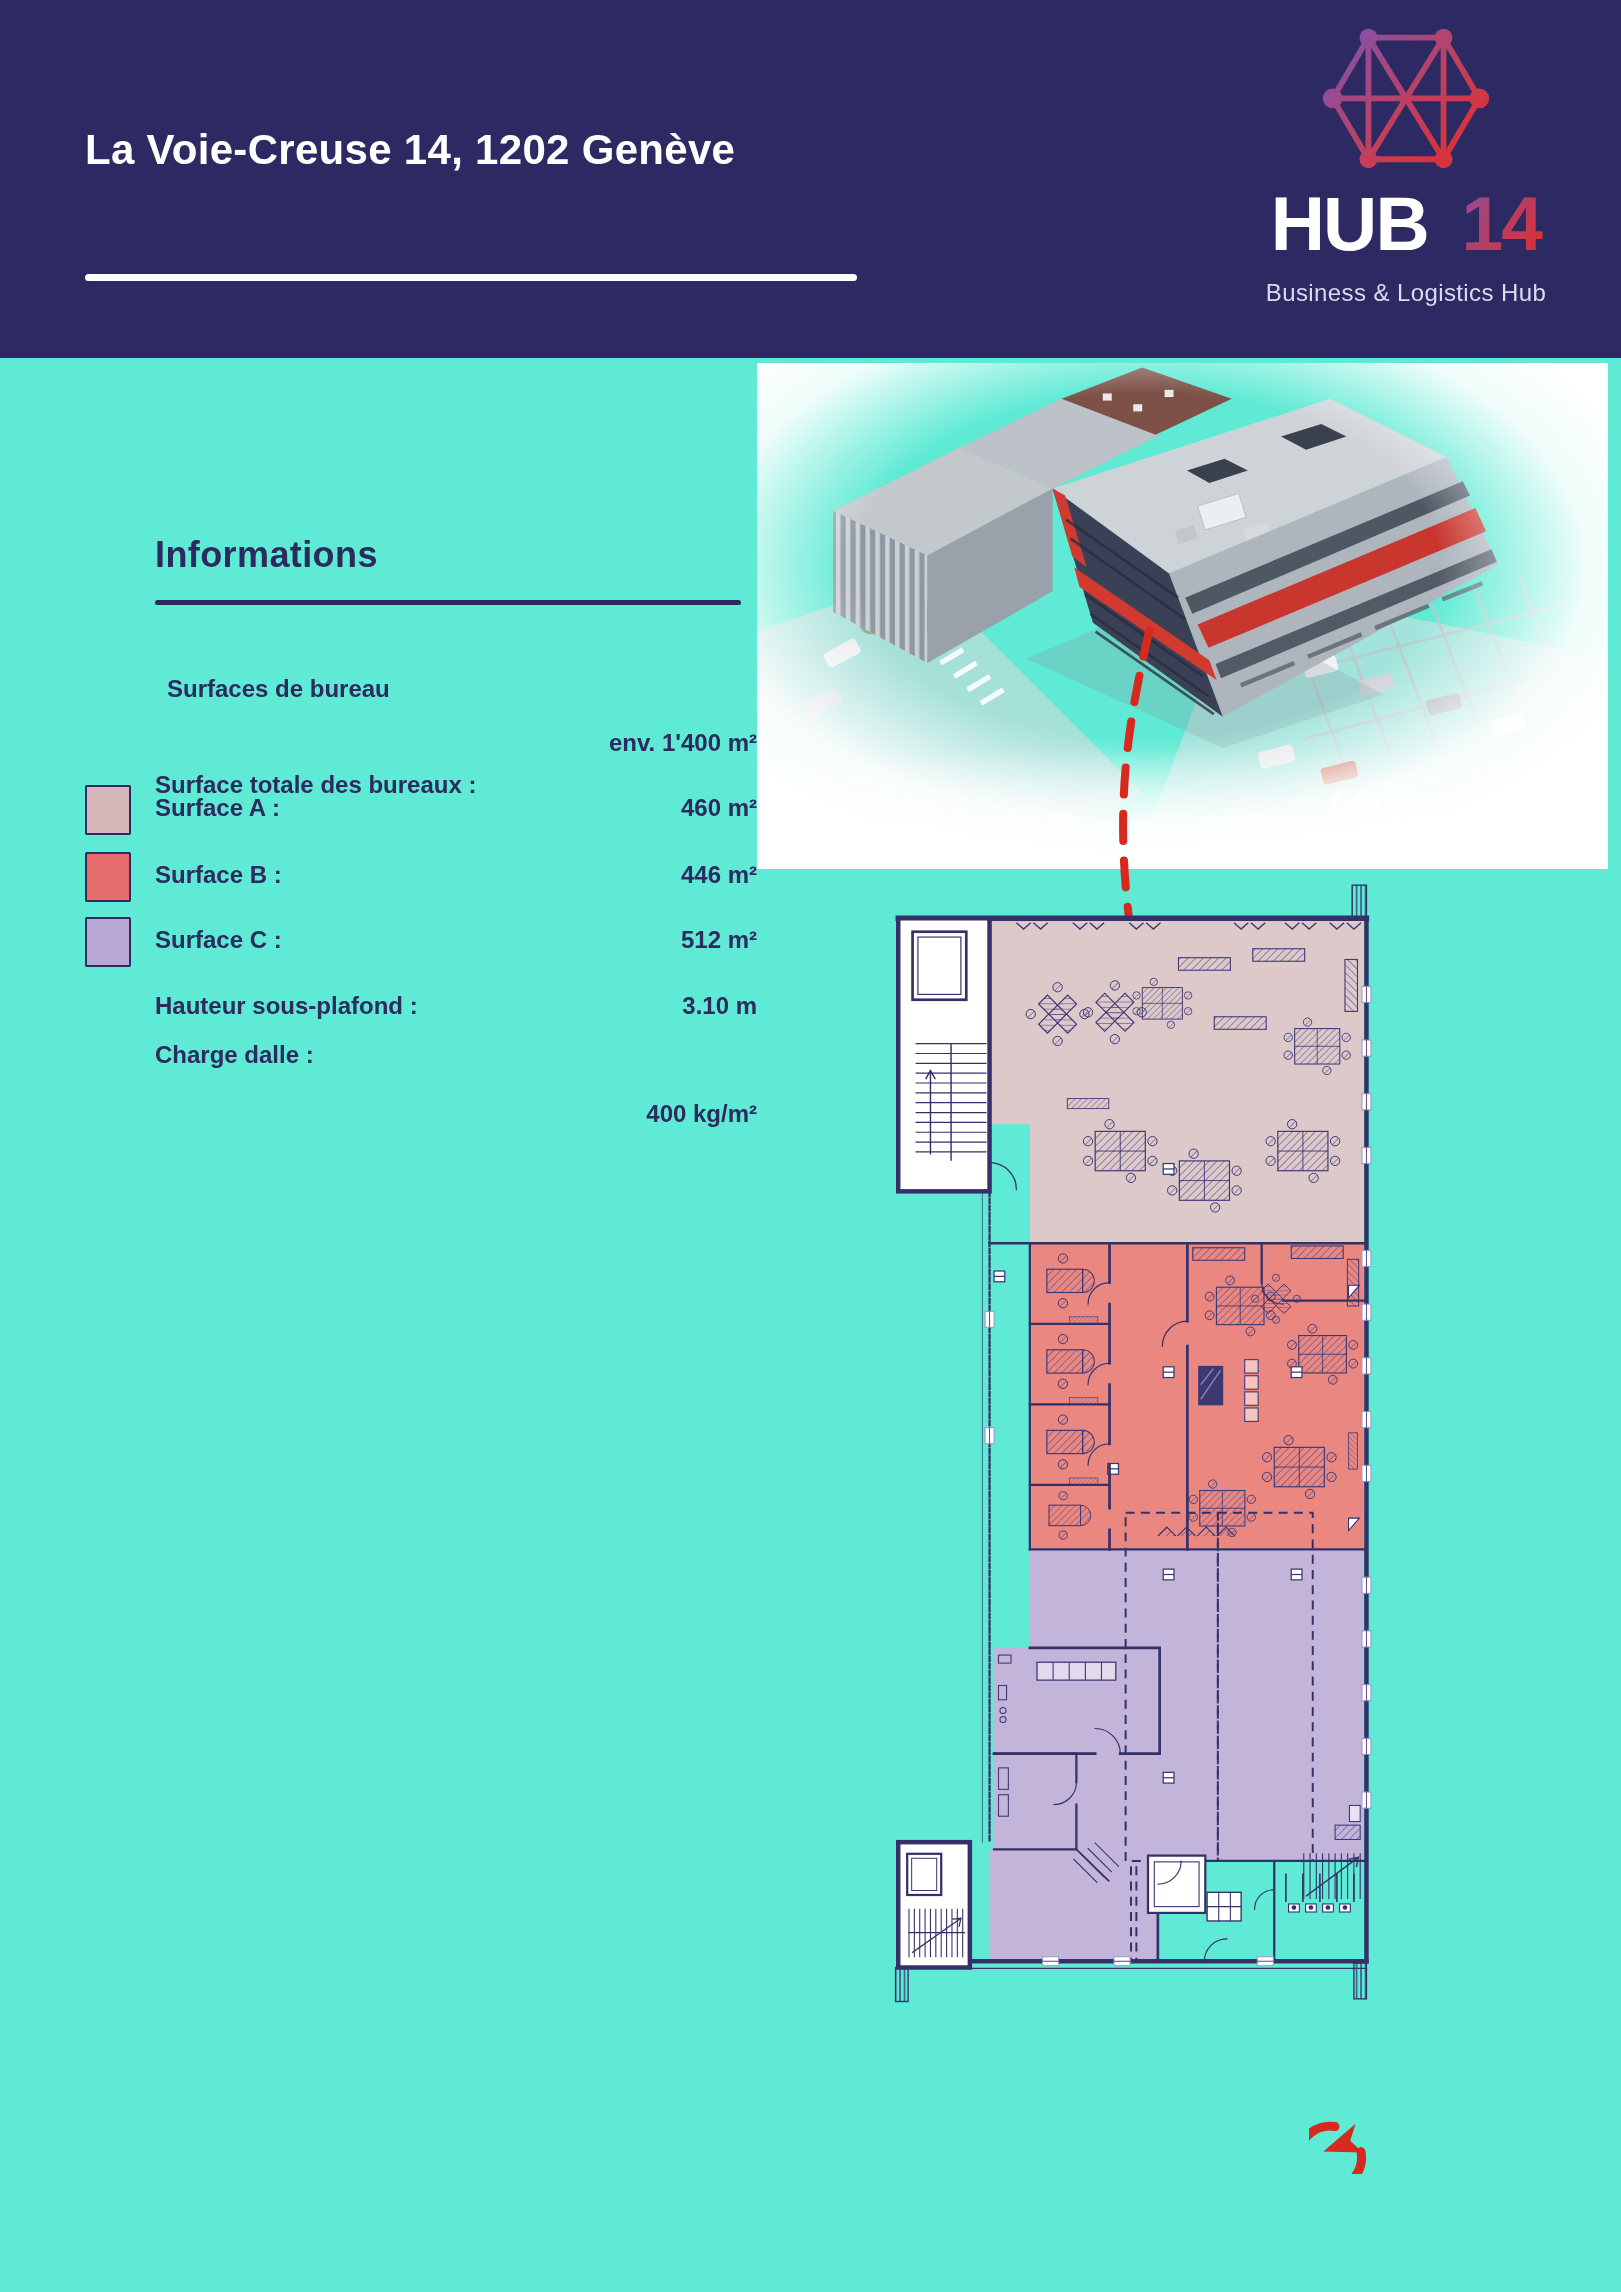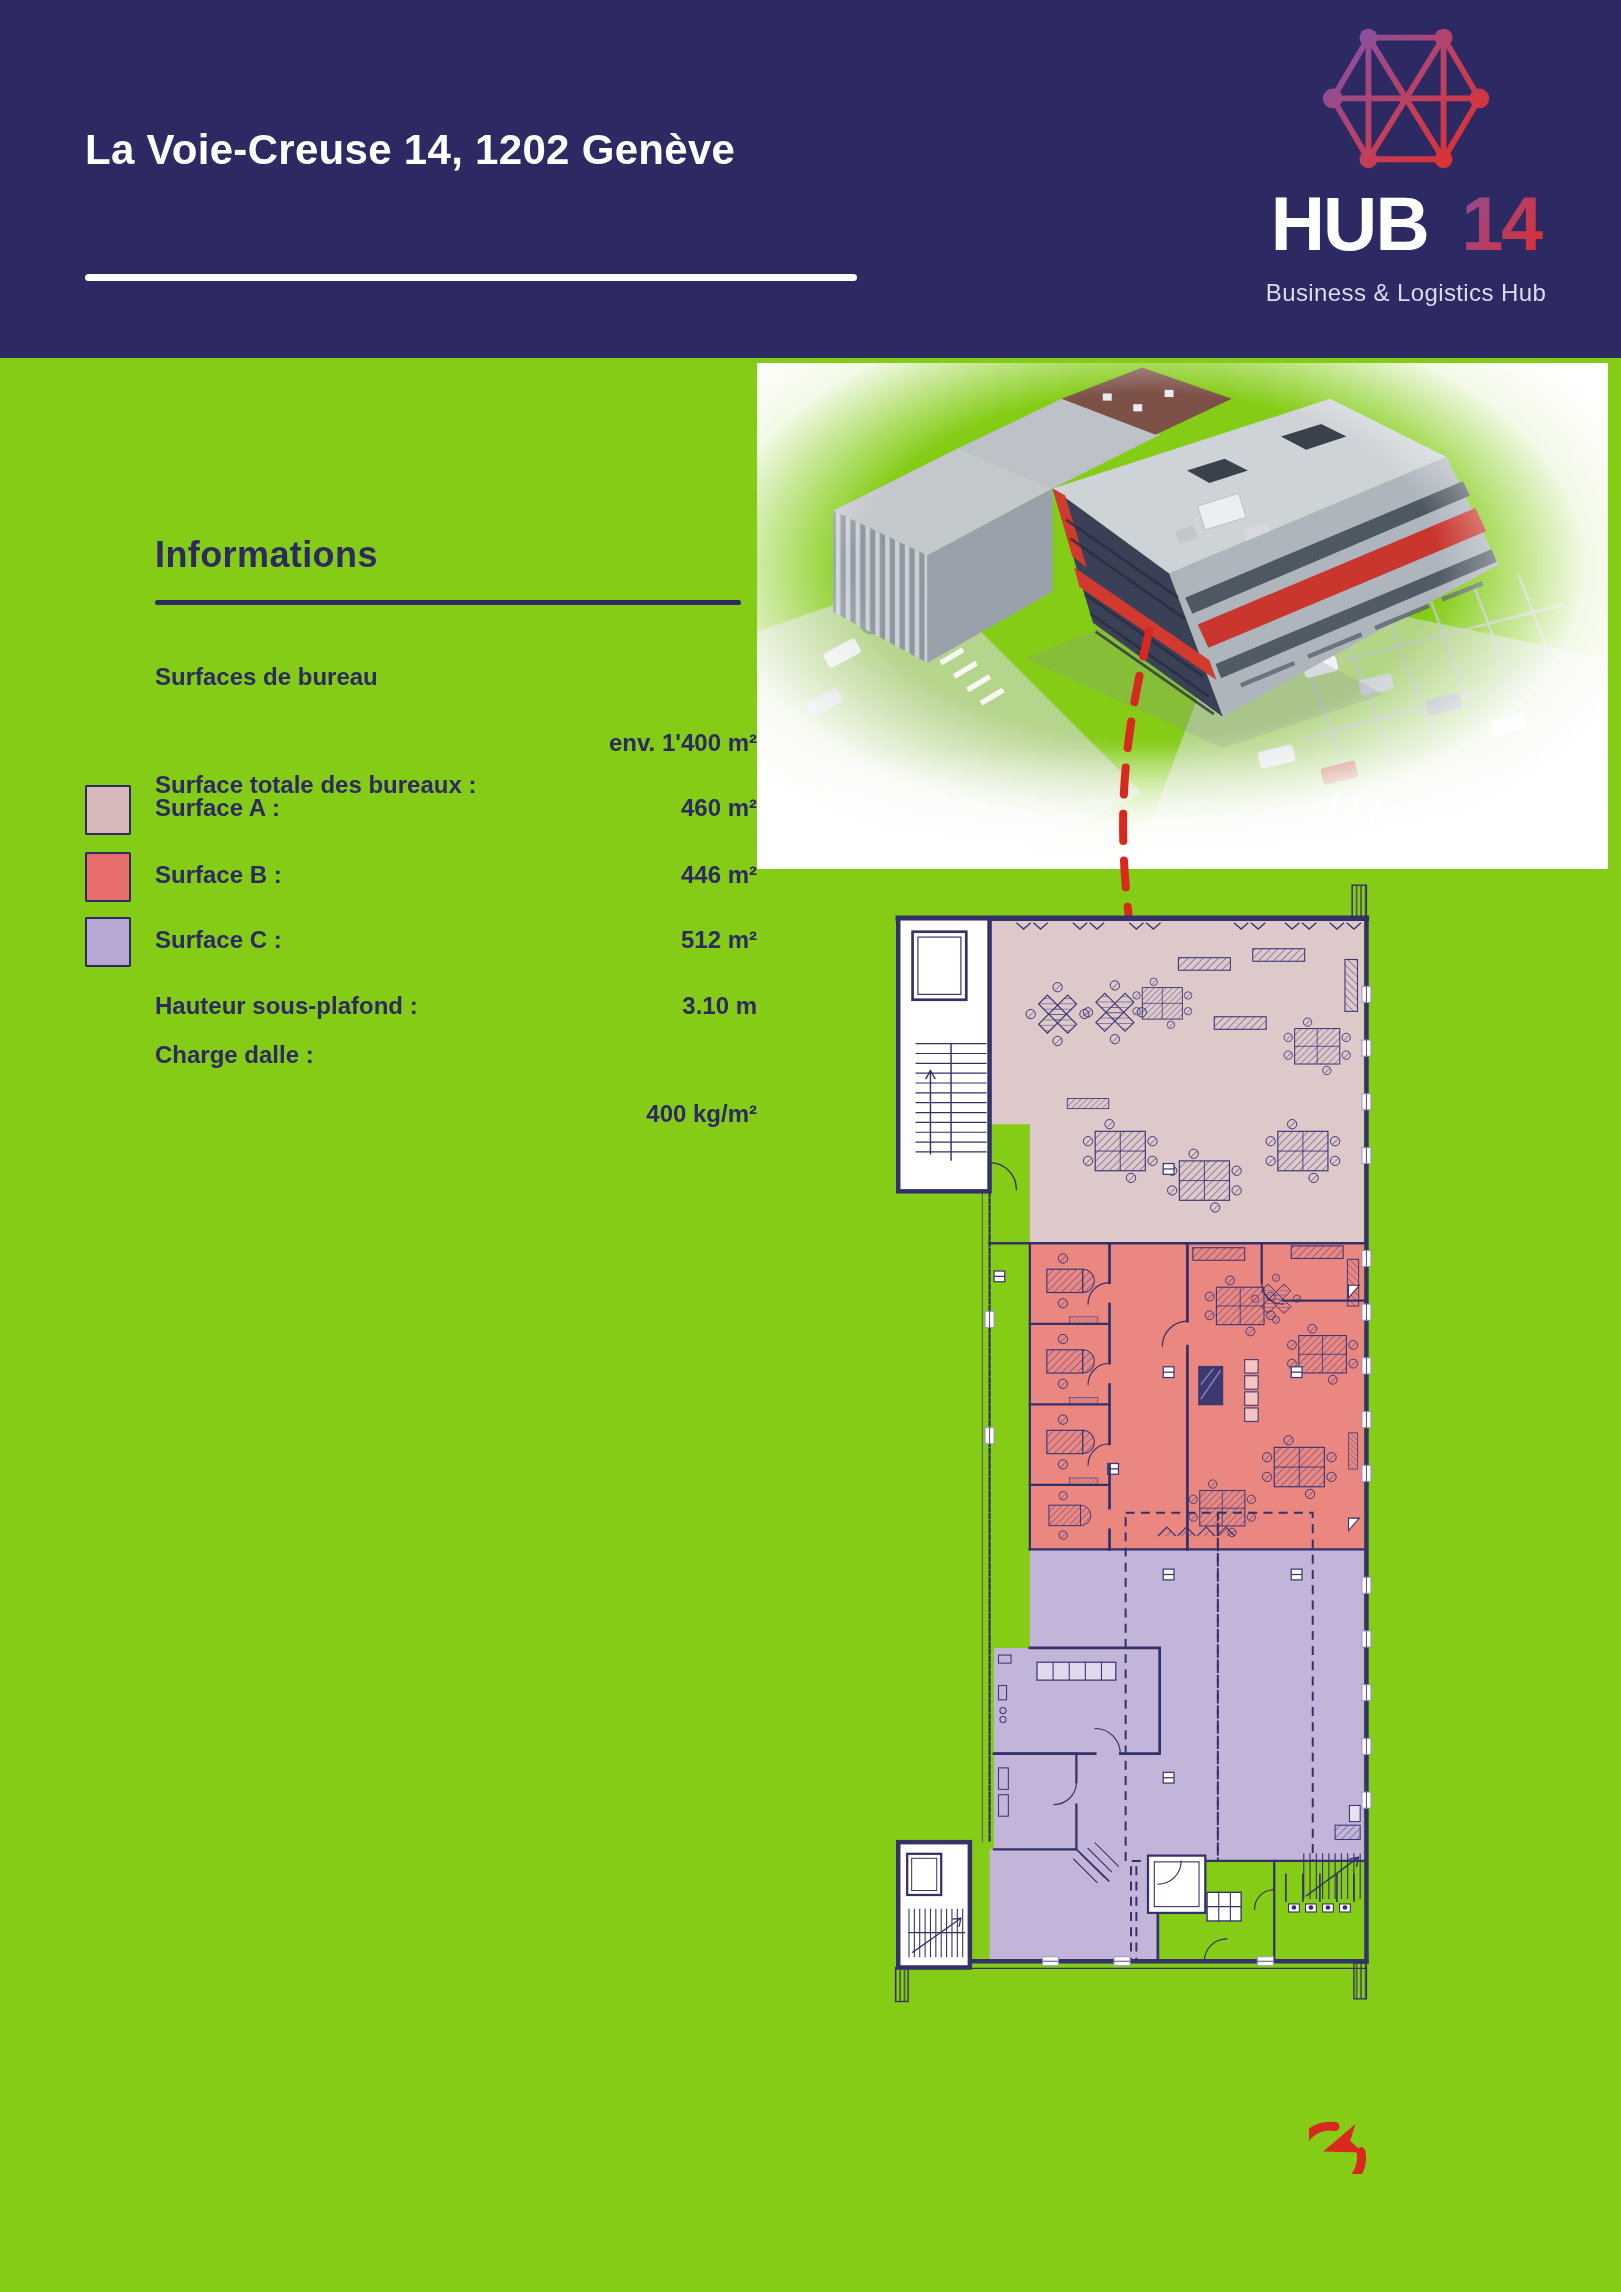--- a/index.html
+++ b/index.html
@@ -1,18 +1,18 @@
 <!DOCTYPE html>
 <html style="font-size:14.3px"><head>
 <meta charset="utf-8">
 <style>
   html,body{margin:0;padding:0;background:#ffffff;}
   *{box-sizing:border-box;}
   .page{
-    position:relative;width:1621px;height:2293px;background:#84cc16;overflow:hidden;
+    position:relative;width:1621px;height:2293px;background:#5eead4;overflow:hidden;
     font-family:"Liberation Sans","DejaVu Sans",sans-serif;color:#2c2a5e;
   }
   
   .header{position:absolute;left:0;top:0;width:1621px;height:358px;background:#2d2a63;}
   .title{position:absolute;left:85px;top:124px;font-size:42px;font-weight:700;line-height:1.26;color:#ffffff;letter-spacing:0.3px;}
   .title-rule{position:absolute;left:85px;top:274px;width:772px;height:7.2px;background:#ffffff;border-radius:3.6px;}
   .logo{position:absolute;left:1254px;top:25px;width:304px;text-align:center;}
   .logo .tagline{margin-top:8px;font-size:24px;font-weight:400;color:#d9dcef;letter-spacing:0.4px;}
   
   .info-heading{position:absolute;left:155px;top:534px;font-size:36px;font-weight:700;letter-spacing:0.4px;color:#2c2a5e;}
@@ -163,21 +163,21 @@
       <rect x="0" y="430" width="950" height="135" fill="url(#fadeB)"></rect>
     </svg>
   </div>
 
   <svg class="connector" viewBox="0 0 170 350">
     <path d="M93,16 C72,110 54,200 70,334" fill="none" stroke="#d8291f" stroke-width="9" stroke-dasharray="30 22" stroke-linecap="round"></path>
   </svg>
 
   <h2 class="info-heading" style="margin:0;">Informations</h2>
   <div class="info-rule"></div>
-  <h3 class="info-sub" style="margin:0;">Surfaces de bureau</h3>
+  <h3 class="info-sub" style="margin:12px;">Surfaces de bureau</h3>
 
   <div class="row-label" style="top:771px">Surface totale des bureaux :</div>
   <div class="row-value" style="top:729px">env. 1'400 m²</div>
 
   <span class="swatch" style="top: 785px; background-color: rgb(214, 183, 186);"></span>
   <div class="row-label" style="top:794px">Surface A :</div>
   <div class="row-value" style="top:794px">460 m²</div>
 
   <span class="swatch" style="top: 852px; background-color: rgb(230, 109, 107);"></span>
   <div class="row-label" style="top:861px">Surface B :</div>

